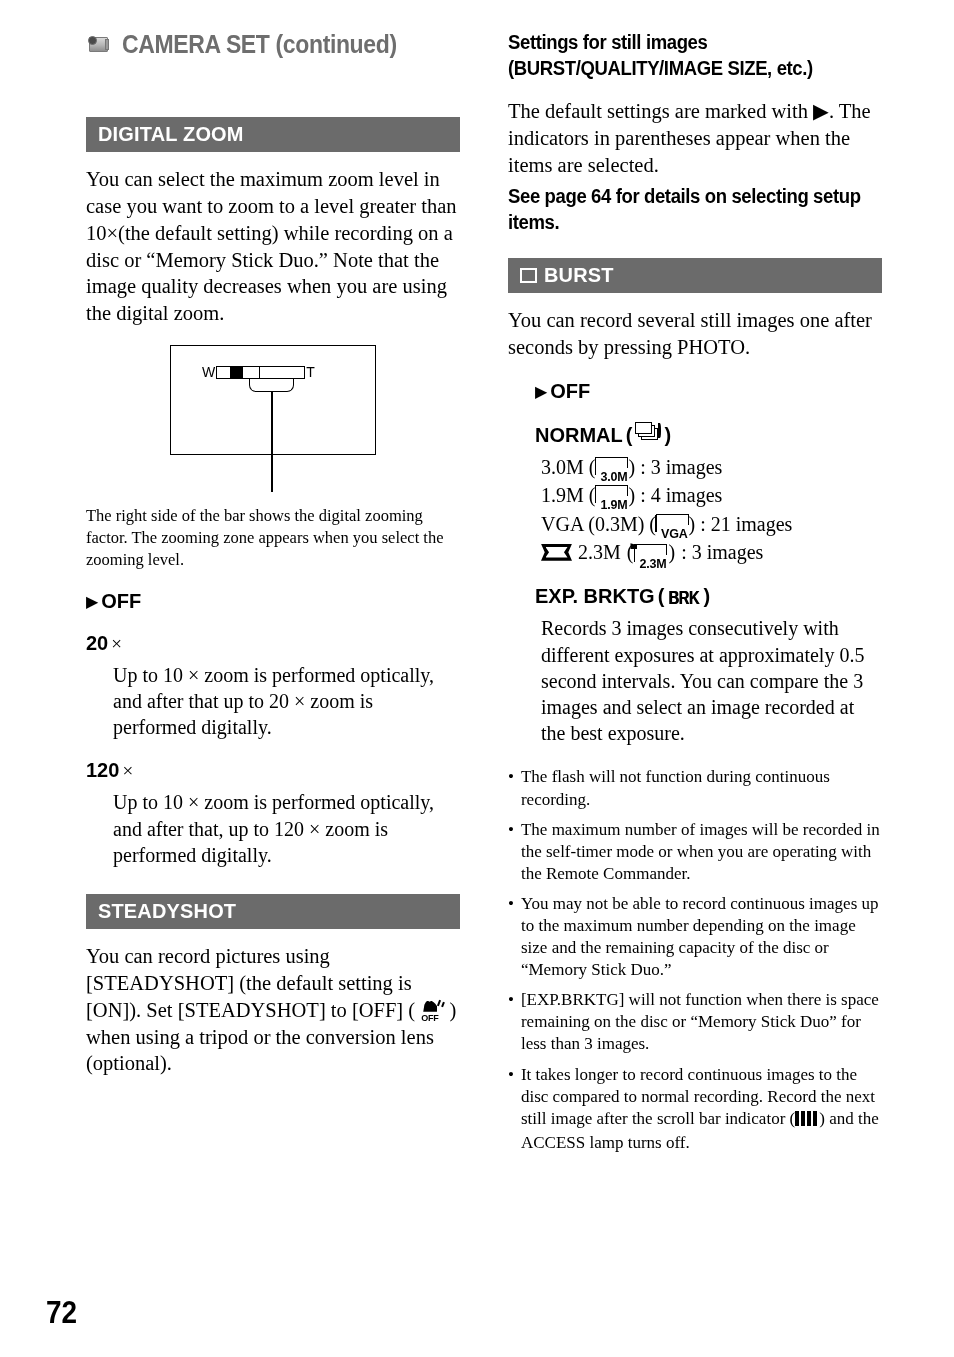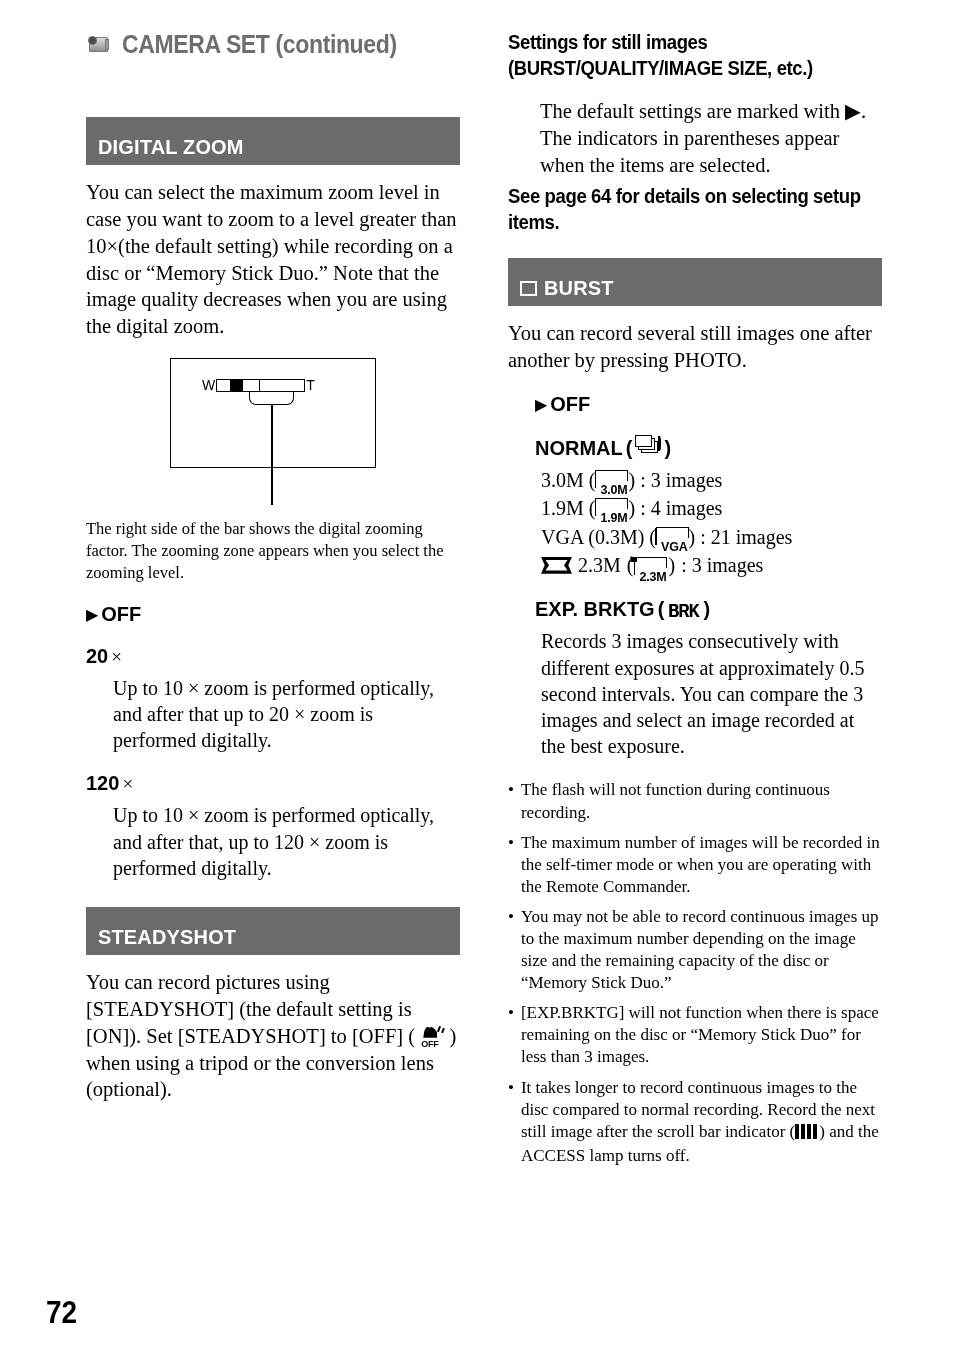--- a/index.html
+++ b/index.html
@@ -69,21 +69,21 @@
   }
 
   
   .section-bar {
     background: #6b6b6b;
     color: #ffffff;
     font-family: "Liberation Sans", sans-serif;
     font-weight: bold;
     font-size: 21px;
     letter-spacing: 0.2px;
-    padding: 18px 0 6px 12px;
+    padding: 5px 0 6px 12px;
     display: flex;
     align-items: center;
     gap: 7px;
     transform: none;
   }
   .section-bar .bar-text { transform: scaleX(0.95); transform-origin: left center; }
 
   
   .body {
     font-size: 20.5px;
@@ -397,29 +397,29 @@
     </div>
   </div>
 
   <div class="col col-right">
 
     <div class="still-sub">
       <div>Settings for still images</div>
       <div>(BURST/QUALITY/IMAGE SIZE, etc.)</div>
     </div>
 
-    <div class="body" style="margin-top:4px;margin-left:32px;">The default settings are marked with ▶. The indicators in parentheses appear when the items are selected.</div>
+    <div class="body" style="margin-top:4px;">The default settings are marked with ▶. The indicators in parentheses appear when the items are selected.</div>
     <div class="still-sub" style="margin-top:6px;font-size:19.5px;">See page 64 for details on selecting setup items.</div>
 
     <div class="section-bar" style="margin-top:22px;">
       <span class="icon-square-white"></span>
       <span class="bar-text">BURST</span>
     </div>
 
-    <div class="body">You can record several still images one after another by pressing PHOTO.</div>
+    <div class="body">You can record several still images one after seconds by pressing PHOTO.</div>
 
     <div class="opt-title indent">
       <span class="tri">▶</span>
       <span>OFF</span>
     </div>
 
     <div class="opt-title indent">
       <span>NORMAL</span>
       <span>(</span>
       <span class="icon-burst">

